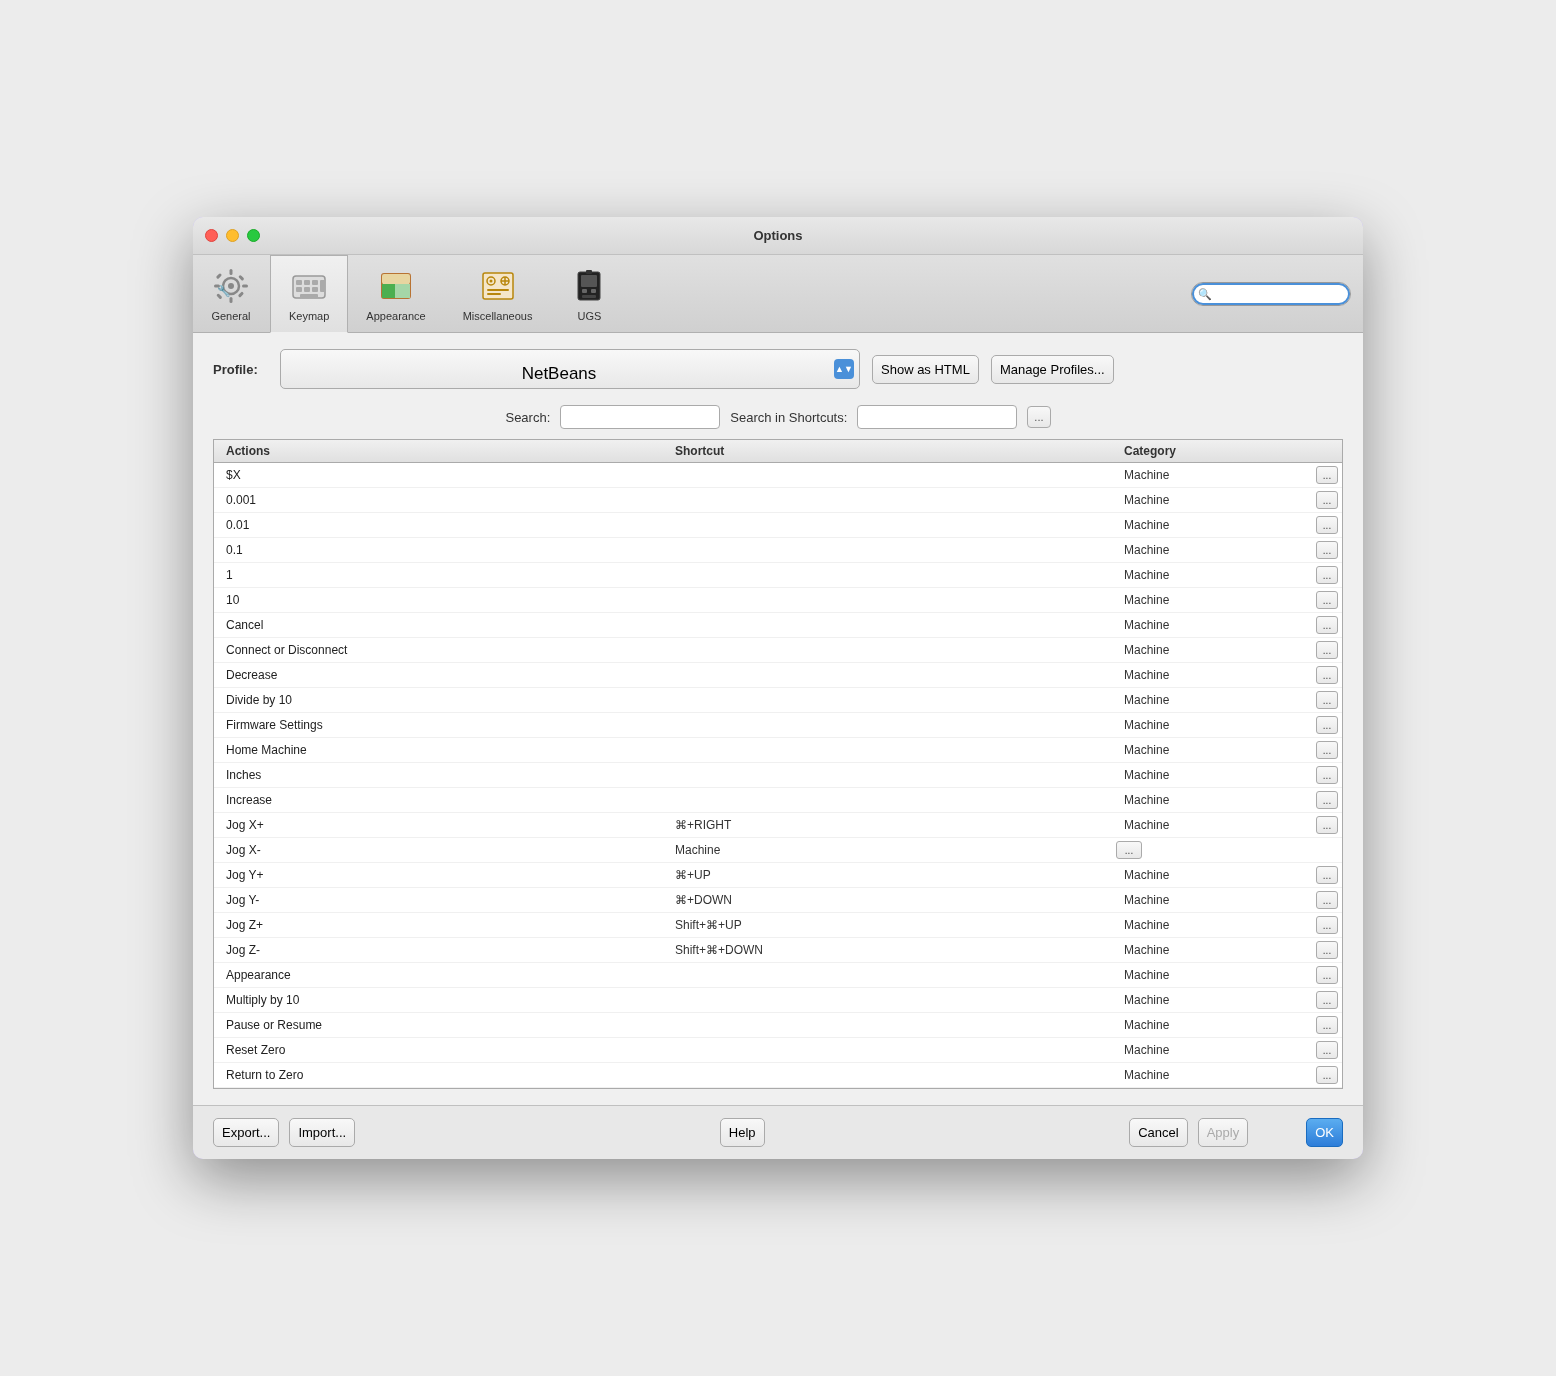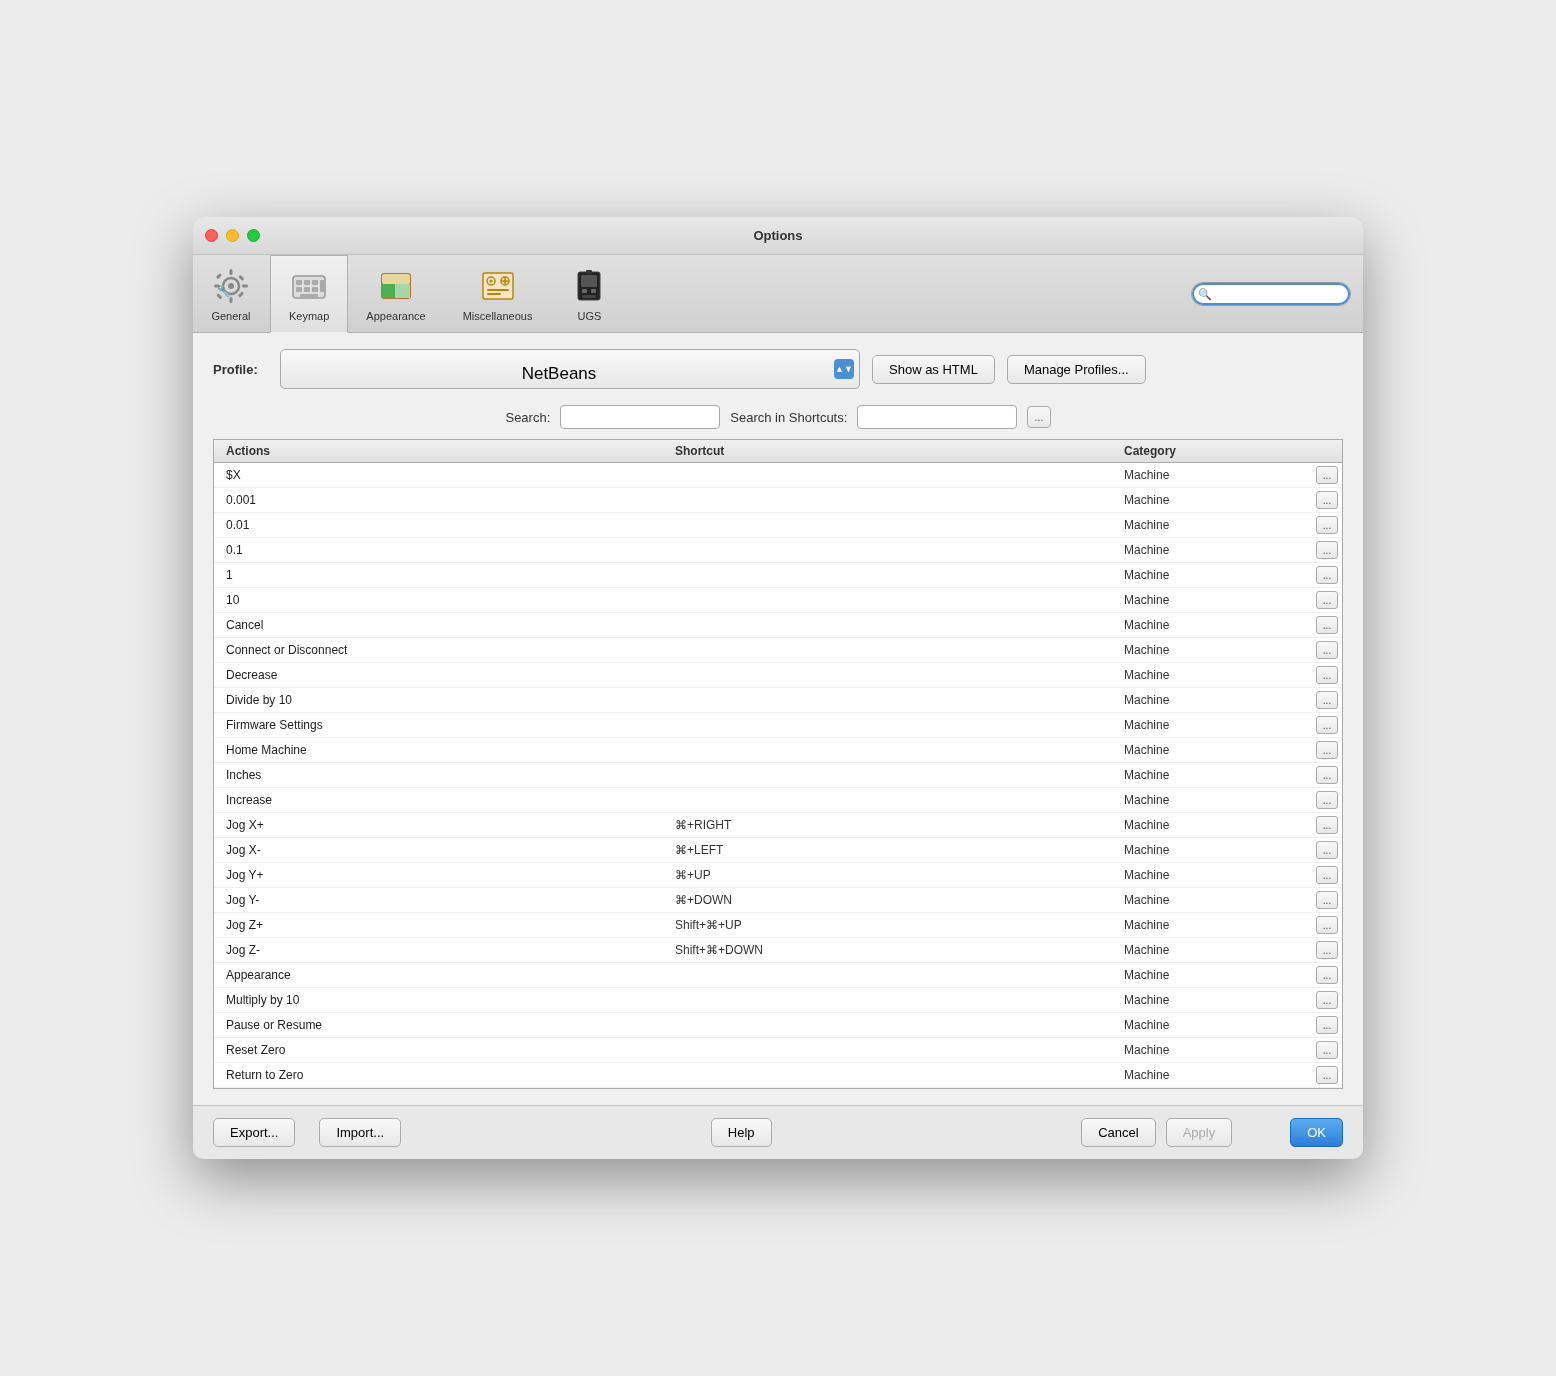--- a/index.html
+++ b/index.html
@@ -160,21 +160,21 @@
       background: #4a90d9;
       border-radius: 4px;
       display: flex;
       align-items: center;
       justify-content: center;
       color: white;
       font-size: 9px;
       pointer-events: none;
     }
     .btn {
-      padding: 6px 16px;
+      padding: 6px 8px;
       border: 1px solid #aaa;
       border-radius: 5px;
       background: linear-gradient(to bottom, #f8f8f8, #e8e8e8);
       font-size: 13px;
       cursor: pointer;
       white-space: nowrap;
     }
     .btn-primary {
       background: linear-gradient(to bottom, #5badf0, #2d7dd9);
       color: white;
@@ -272,21 +272,21 @@
       display: flex;
       justify-content: space-between;
       align-items: center;
       padding: 12px 20px;
       background: #e8e8e8;
       border-top: 1px solid #c0c0c0;
       flex-shrink: 0;
     }
     .footer-left {
       display: flex;
-      gap: 24px;
+      gap: 10px;
     }
     .footer-center {
       display: flex;
       gap: 10px;
     }
     .footer-right {
       display: flex;
       gap: 10px;
     }
   </style>
@@ -540,21 +540,20 @@
           <div class="table-row">
       <div class="table-cell">Jog X+</div>
       <div class="table-cell shortcut">⌘+RIGHT</div>
       <div class="table-cell category">Machine</div>
       <div style="padding:2px 4px;display:flex;align-items:center;">
         <button class="ellipsis-btn">...</button>
       </div>
     </div>
           <div class="table-row">
       <div class="table-cell">Jog X-</div>
-      <div class="table-cell shortcut">⌘+LEFT</div>
       <div class="table-cell category">Machine</div>
       <div style="padding:2px 4px;display:flex;align-items:center;">
         <button class="ellipsis-btn">...</button>
       </div>
     </div>
           <div class="table-row">
       <div class="table-cell">Jog Y+</div>
       <div class="table-cell shortcut">⌘+UP</div>
       <div class="table-cell category">Machine</div>
       <div style="padding:2px 4px;display:flex;align-items:center;">

